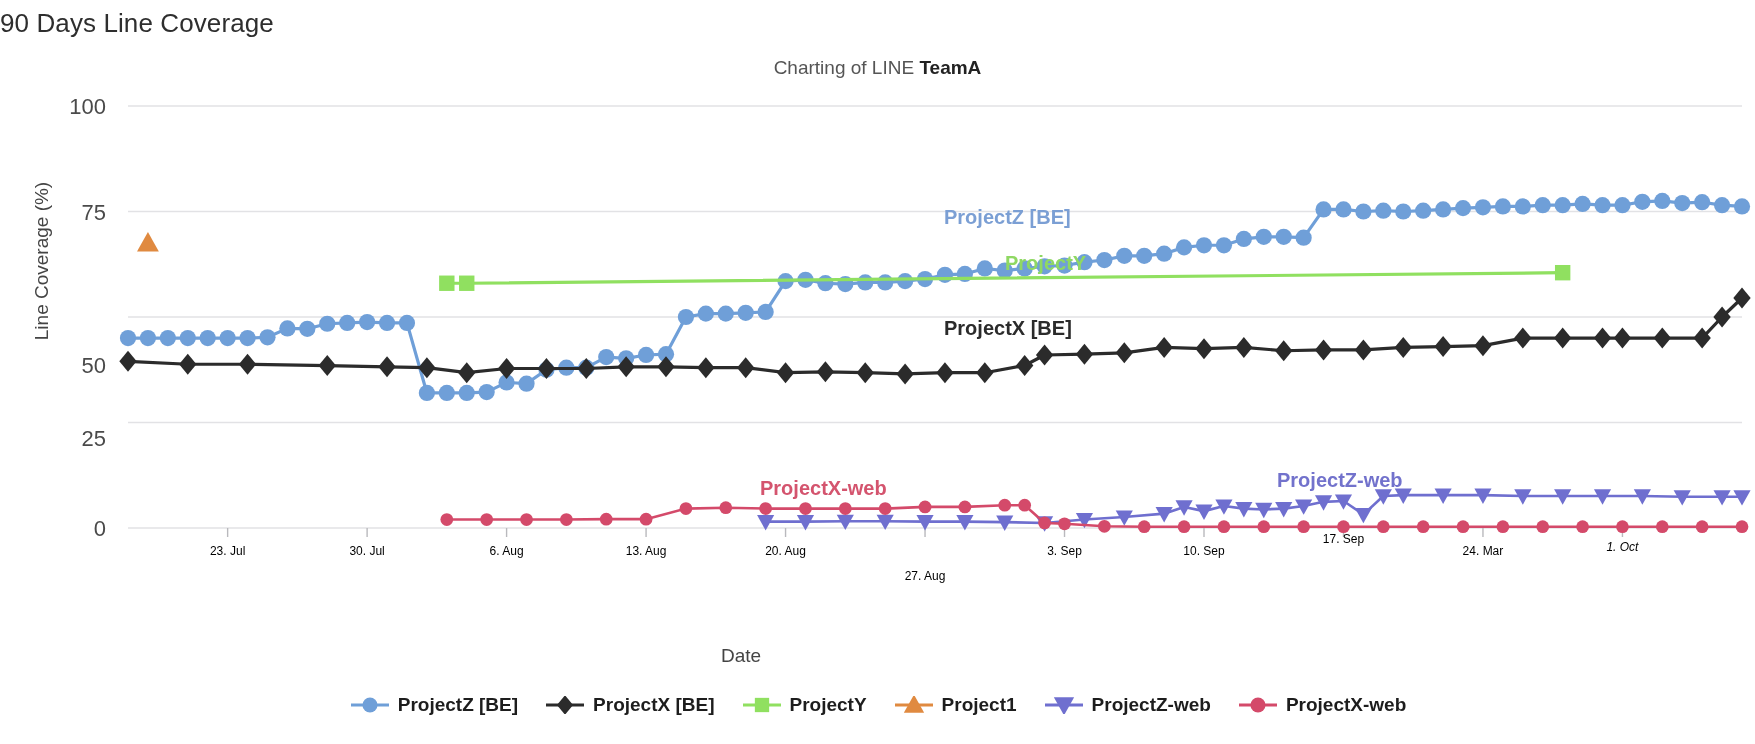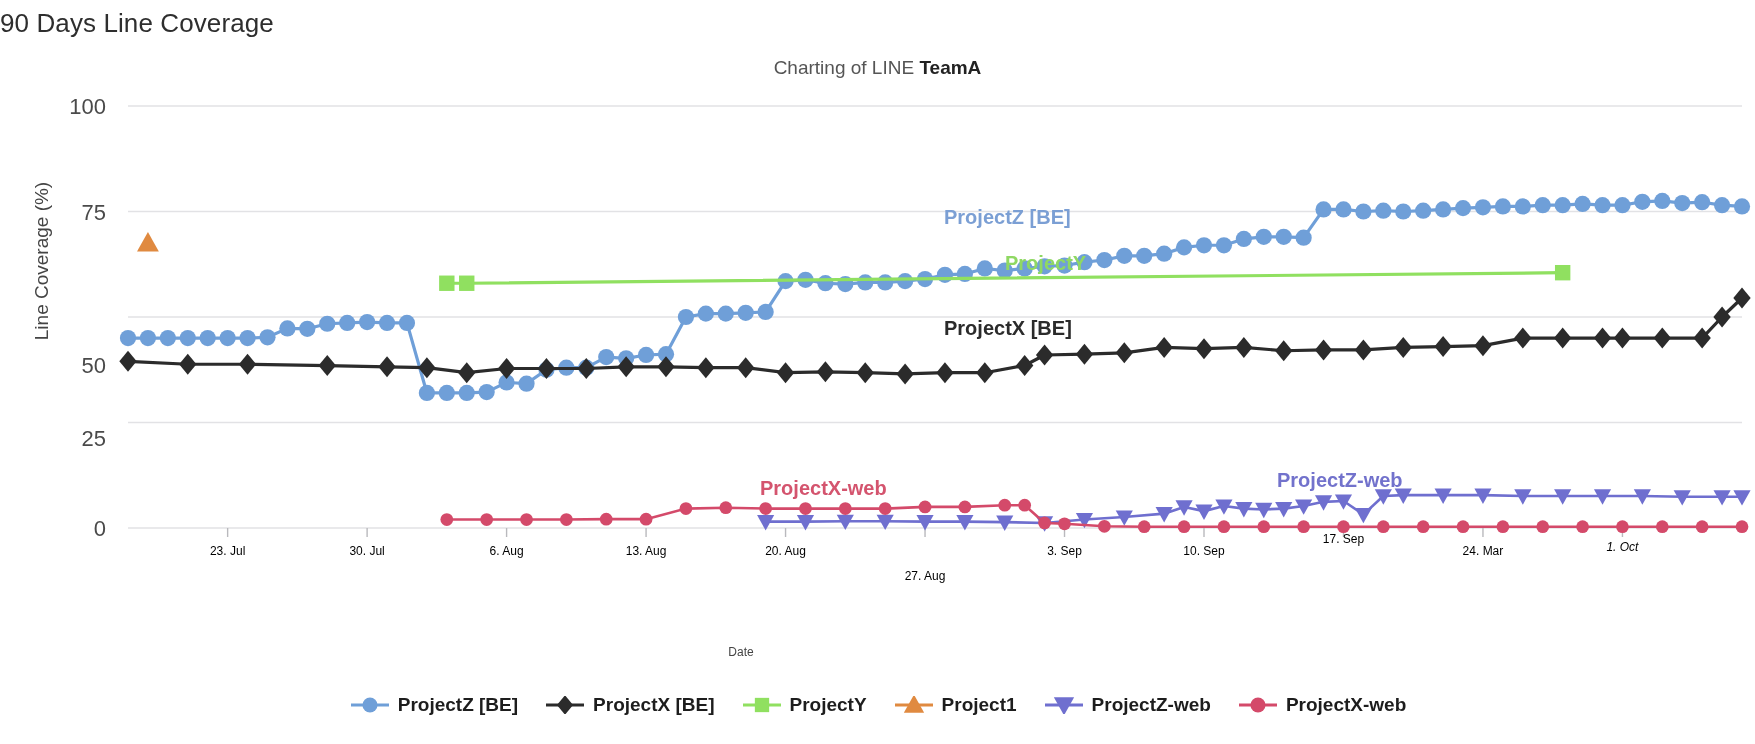--- a/index.html
+++ b/index.html
@@ -59,21 +59,21 @@
     transform: rotate(-90deg);
     font-size: 19px;
     color: #444444;
   }
   .x-axis-title {
     position: absolute;
     top: 645px;
     left: 0;
     width: 1482px;
     text-align: center;
-    font-size: 12px;
+    font-size: 19px;
     color: #444444;
   }
   .tick-label-y {
     position: absolute;
     width: 70px;
     text-align: right;
     font-size: 22px;
     color: #4a4a4a;
   }
   .tick-label-x {

